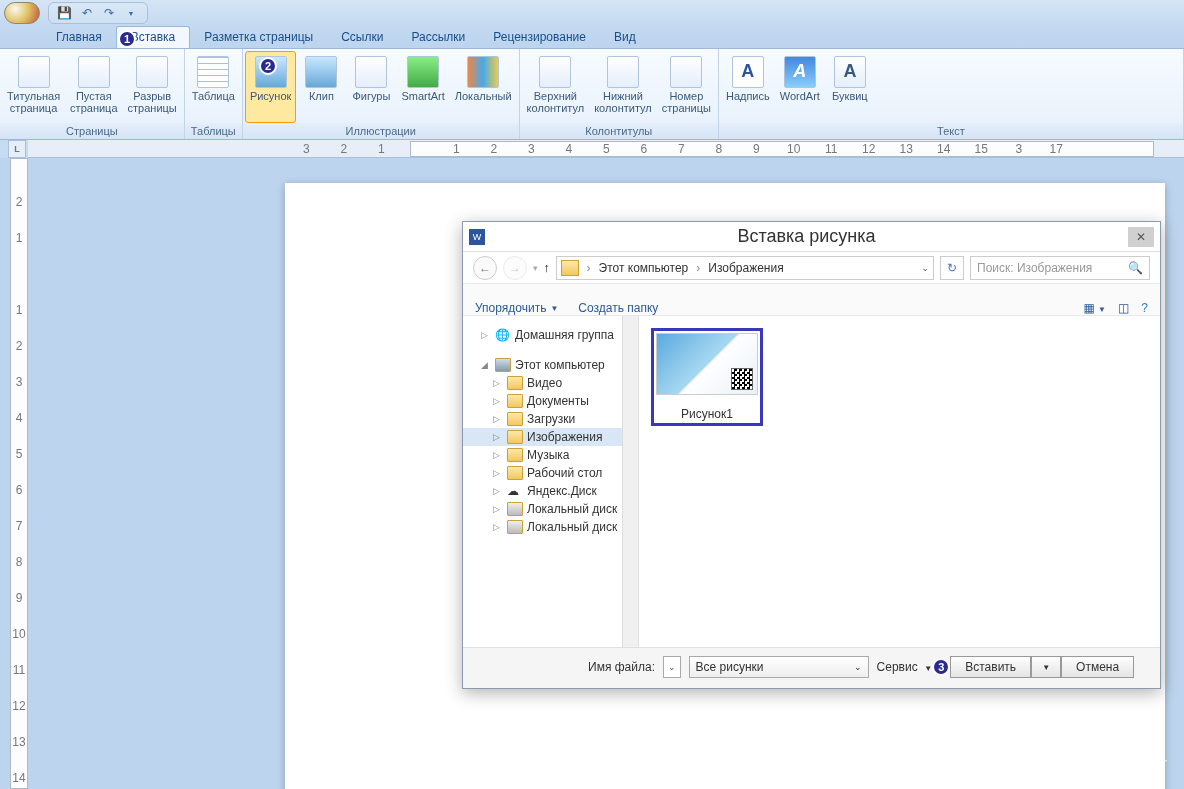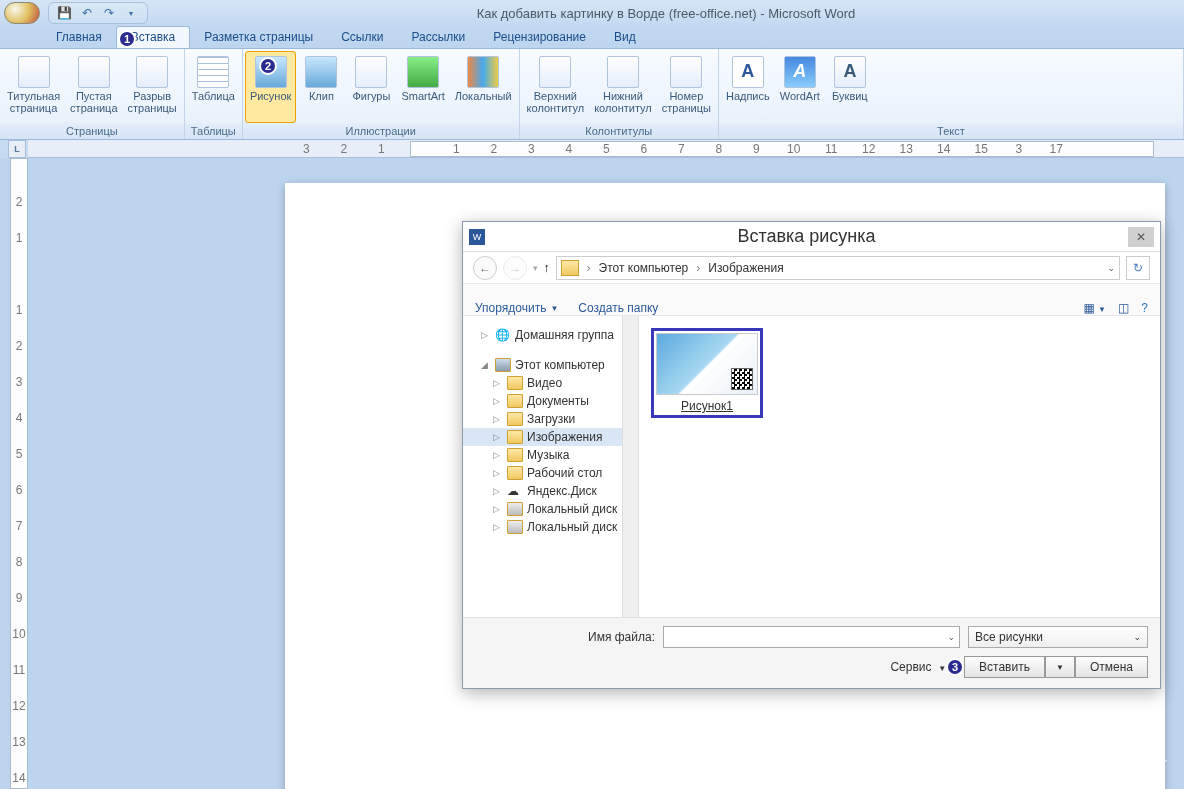--- a/index.html
+++ b/index.html
@@ -57,22 +57,22 @@
 .tree-item.sel { background: #d8e6f5; }
 .tree-item .exp { width: 10px; color: #888; font-size: 9px; }
 .tree-item .fico { width: 16px; height: 14px; background: linear-gradient(#ffe9a8,#f0c860); border: 1px solid #d0a030; border-radius: 1px; display: inline-block; }
 .tree-item .fico.drive { background: linear-gradient(#eee,#bbb); }
 .tree-item .fico.pc { background: linear-gradient(#cde,#89a); }
 .content { flex: 1; padding: 12px; position: relative; }
 .thumb { width: 112px; border: 3px solid #3838b8; padding: 2px; display: flex; flex-direction: column; align-items: center; }
 .thumb-img { width: 100%; height: 62px; background: linear-gradient(135deg,#5aaae0 0%, #a8d8f0 50%, #fff 52%, #e8f0f8 100%); border: 1px solid #ccc; position: relative; }
 .thumb-qr { position: absolute; right: 4px; bottom: 4px; width: 22px; height: 22px; background:
   repeating-conic-gradient(#000 0 25%, #fff 0 50%) 0 0/5px 5px; border: 1px solid #666; }
-.thumb-lbl { margin-top: 4px; color: #333; text-decoration: underline; }
-.dlg-footer { padding: 8px 12px 10px; display: flex; flex-direction: column; gap: 8px; background: #f5f5f5; border-top: 1px solid #e0e0e0; }
+.thumb-lbl { margin-top: 12px; color: #333; }
+.dlg-footer { padding: 8px 12px 10px; display: flex; flex-direction: row; gap: 8px; background: #f5f5f5; border-top: 1px solid #e0e0e0; }
 .f-row { display: flex; align-items: center; gap: 8px; }
 .f-lbl { width: 180px; text-align: right; color: #333; }
 .f-input { flex: 1; height: 22px; border: 1px solid #aaa; background: #fff; display: flex; align-items: center; justify-content: flex-end; padding: 0 4px; color: #555; }
 .f-select { width: 180px; height: 22px; border: 1px solid #aaa; background: linear-gradient(#fff,#eee); display: flex; align-items: center; justify-content: space-between; padding: 0 6px; color: #333; }
 .btn { height: 22px; padding: 0 14px; border: 1px solid #999; background: linear-gradient(#fefefe,#e4e4e4); display: flex; align-items: center; color: #333; cursor: pointer; }
 .btn-split { width: 16px; border-left: 1px solid #999; display: flex; align-items: center; justify-content: center; }
 .footer-btns { display: flex; justify-content: flex-end; gap: 0; align-items: center; }
 .watermark { position: absolute; right: 16px; bottom: 12px; color: rgba(255,255,255,0.55); font-size: 18px; letter-spacing: 1px; font-weight: 700; display: flex; align-items: center; gap: 8px; }
 .wm-logo { width: 24px; height: 24px; display: grid; grid-template-columns: 1fr 1fr; grid-template-rows: 1fr 1fr; gap: 2px; }
 .wm-logo div { background: rgba(255,255,255,0.55); }
@@ -82,21 +82,20 @@
 <body>
 
 <div class="titlebar">
   <div class="office-btn"></div>
   <div class="qat">
     <span class="qat-ico">💾</span>
     <span class="qat-ico">↶</span>
     <span class="qat-ico">↷</span>
     <span class="qat-ico" style="font-size:8px">▾</span>
   </div>
-  <div class="title-text">Как добавить картинку в Ворде (free-office.net) - Microsoft Word</div>
 </div>
 
 <div class="tabs">
   <div class="tab">Главная</div>
   <div class="tab active">Вставка</div>
   <div class="tab">Разметка страницы</div>
   <div class="tab">Ссылки</div>
   <div class="tab">Рассылки</div>
   <div class="tab">Рецензирование</div>
   <div class="tab">Вид</div>
@@ -263,20 +262,24 @@
     <span class="nav-up">↑</span>
     <div class="addr">
       <span class="fold-ico"></span>
       <span class="sep">›</span>
       <span class="crumb">Этот компьютер</span>
       <span class="sep">›</span>
       <span class="crumb">Изображения</span>
       <span class="dd" style="font-size:9px">⌄</span>
     </div>
     <div class="refresh">↻</div>
+    <div class="search">
+      <span>Поиск: Изображения</span>
+      <span>🔍</span>
+    </div>
   </div>
   <div class="dlg-toolbar">
     <div class="tb-btn">
         <span>Упорядочить</span> 
         <span style="font-size:8px">▼</span>
       </div>
     <div class="tb-btn">Создать папку</div>
     <div class="right">
       <span style="color:#2a5a9a">▦ <span style="font-size:8px">▼</span></span>
       <span style="color:#2a5a9a">◫</span>

